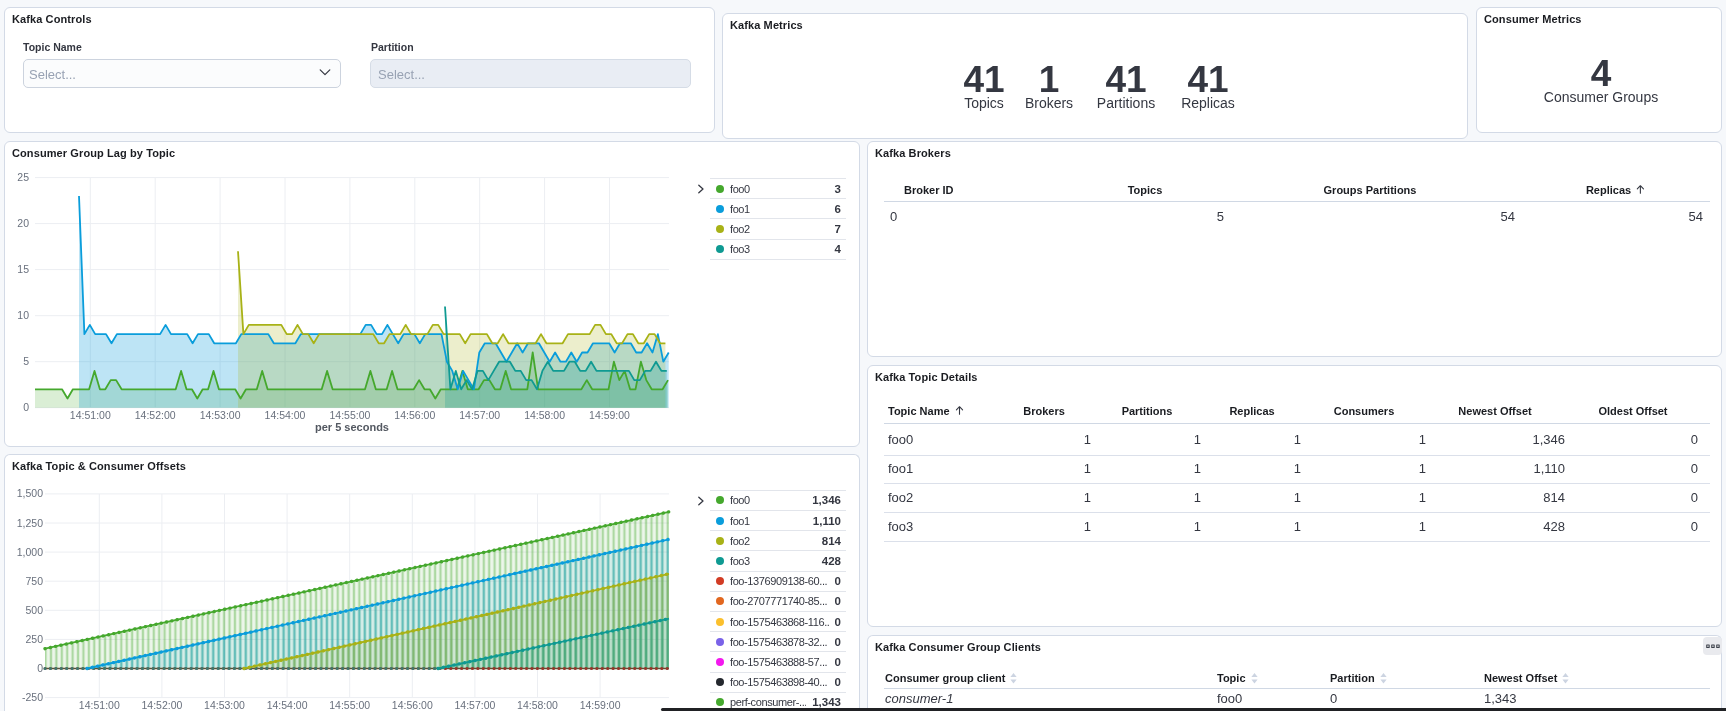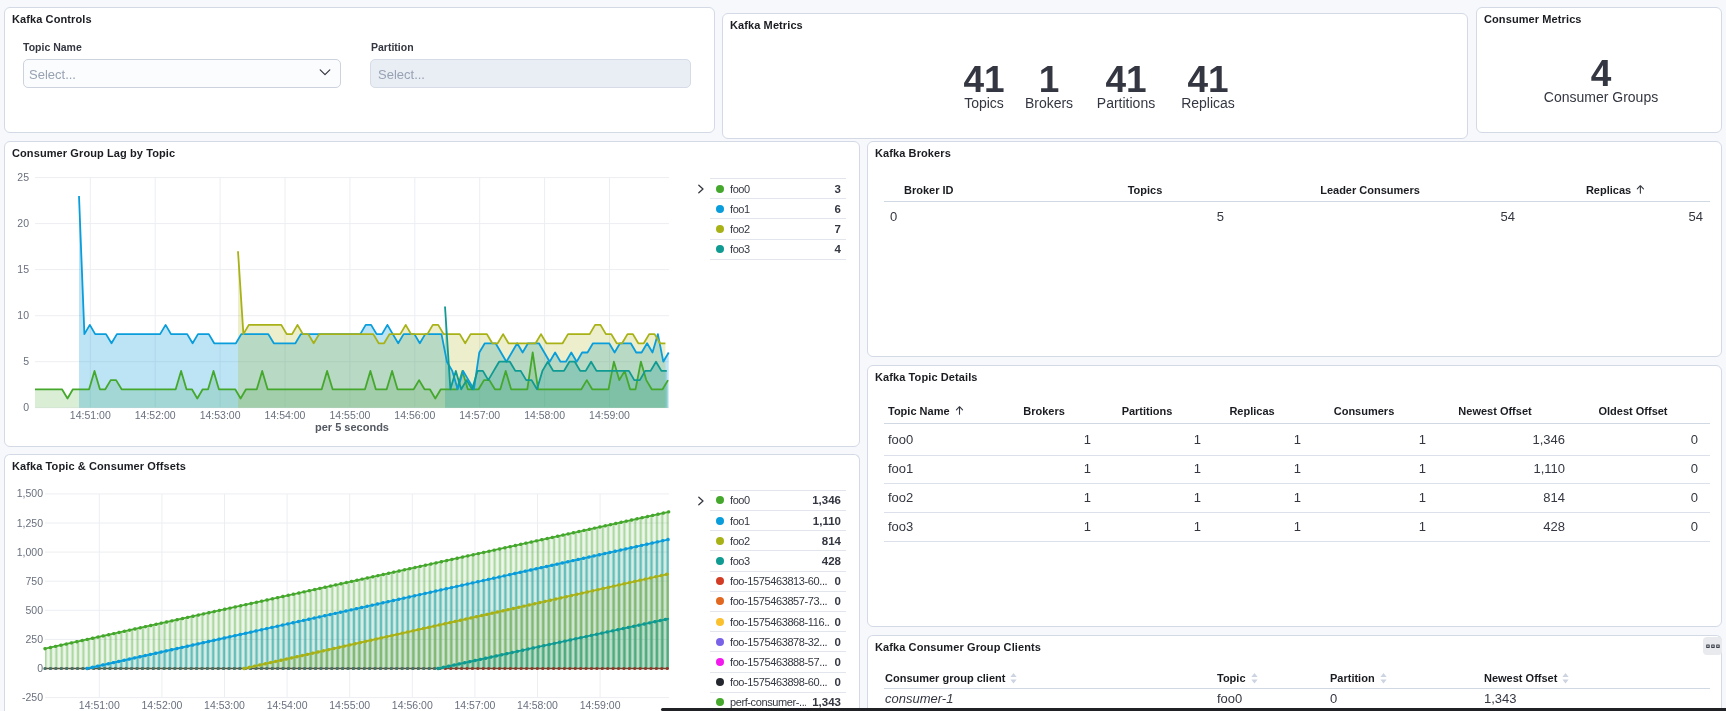--- a/index.html
+++ b/index.html
@@ -214,60 +214,60 @@
       <span class="llab">foo2</span>
       <span class="lval">814</span>
     </div>
     <div class="lrow" style="left:705px;top:95.4px;width:136px">
       <span class="ldot" style="background:#0f9a92"></span>
       <span class="llab">foo3</span>
       <span class="lval">428</span>
     </div>
     <div class="lrow" style="left:705px;top:115.60000000000001px;width:136px">
       <span class="ldot" style="background:#d23c24"></span>
-      <span class="llab">foo-1575463813-60...</span>
+      <span class="llab">foo-1376909138-60...</span>
       <span class="lval">0</span>
     </div>
     <div class="lrow" style="left:705px;top:135.8px;width:136px">
       <span class="ldot" style="background:#e2671f"></span>
-      <span class="llab">foo-1575463857-73...</span>
+      <span class="llab">foo-2707771740-85...</span>
       <span class="lval">0</span>
     </div>
     <div class="lrow" style="left:705px;top:156.0px;width:136px">
       <span class="ldot" style="background:#fbc02d"></span>
       <span class="llab">foo-1575463868-116...</span>
       <span class="lval">0</span>
     </div>
     <div class="lrow" style="left:705px;top:176.2px;width:136px">
       <span class="ldot" style="background:#7a62e8"></span>
       <span class="llab">foo-1575463878-32...</span>
       <span class="lval">0</span>
     </div>
     <div class="lrow" style="left:705px;top:196.39999999999998px;width:136px">
       <span class="ldot" style="background:#f318ee"></span>
       <span class="llab">foo-1575463888-57...</span>
       <span class="lval">0</span>
     </div>
     <div class="lrow" style="left:705px;top:216.59999999999997px;width:136px">
       <span class="ldot" style="background:#24282e"></span>
-      <span class="llab">foo-1575463898-60...</span>
+      <span class="llab">foo-1575463898-40...</span>
       <span class="lval">0</span>
     </div>
     <div class="lrow" style="left:705px;top:236.79999999999995px;width:136px">
       <span class="ldot" style="background:#45a82d"></span>
       <span class="llab">perf-consumer-...</span>
       <span class="lval">1,343</span>
     </div>
 </div>
 
 <div class="panel" style="left:867px;top:141px;width:855px;height:216px">
   <div class="ptitle">Kafka Brokers</div>
   <div class="th" style="top:42px;left:20px;padding-left:16px;">Broker ID</div>
     <div class="th" style="top:42px;left:277px;transform:translateX(-50%);">Topics</div>
-    <div class="th" style="top:42px;left:502px;transform:translateX(-50%);">Leader Consumers</div>
+    <div class="th" style="top:42px;left:502px;transform:translateX(-50%);">Groups Partitions</div>
     <div class="th" style="top:42px;left:748px;transform:translateX(-50%);">Replicas<svg width="11" height="11" viewBox="0 0 16 16" style="vertical-align:-1px;margin-left:4px">
         <path d="M8 2.5 L8 13.5 M3.5 7 L8 2.5 L12.5 7" fill="none" stroke="#343741" stroke-width="1.6" stroke-linecap="round" stroke-linejoin="round"></path>
       </svg></div>
     <div style="position:absolute;left:16px;right:11px;top:58.5px;height:1px;background:#d0d8e4"></div>
     <div class="td" style="top:67px;left:22px;">0</div>
     <div class="td" style="top:67px;right:497px;">5</div>
     <div class="td" style="top:67px;right:206px;">54</div>
     <div class="td" style="top:67px;right:18px;">54</div>
 </div>
 

